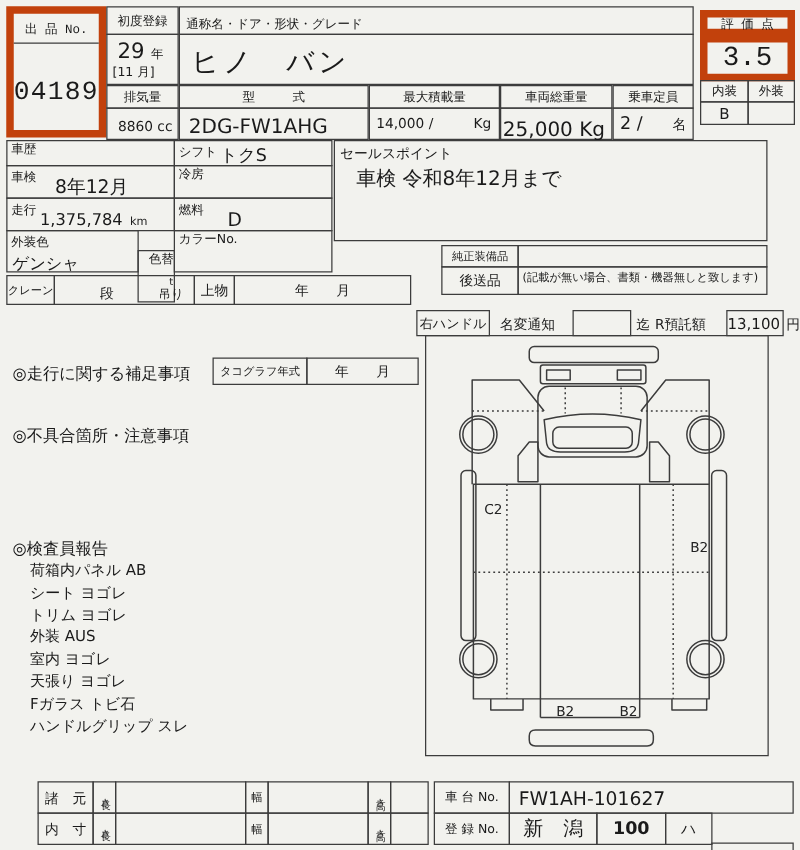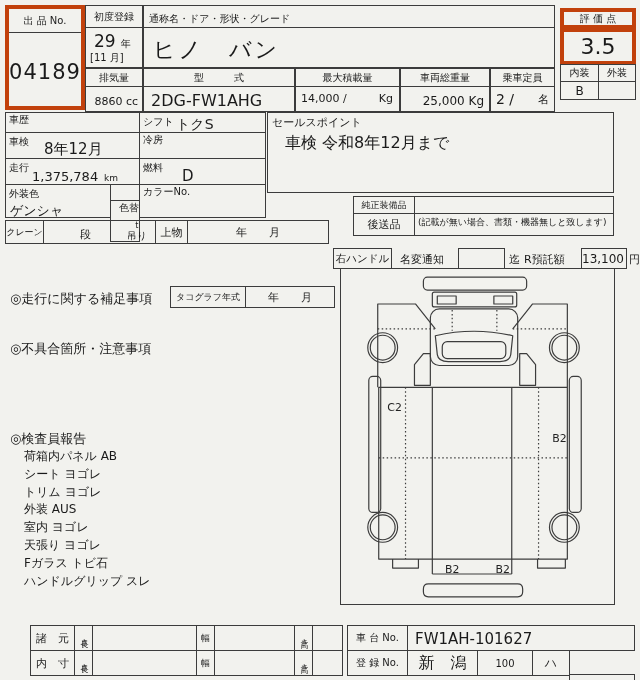--- a/index.html
+++ b/index.html
@@ -1,21 +1,21 @@
 <!DOCTYPE html>
 <html><head>
 <meta charset="utf-8">
 <style>
   html,body{margin:0;padding:0;}
   body{width:640px;height:680px;position:relative;background:#f2f2ee;
        font-family:"DejaVu Sans","Liberation Sans",sans-serif;color:#1a1a1a;
        -webkit-font-smoothing:antialiased;}
   .abs{position:absolute;box-sizing:border-box;}
   .bx{border:1px solid #3c3c3c;}
-  .bx2{border:4px solid #c2410c;}
+  .bx2{border:6px solid #c2410c;font-family:Liberation Mono, monospace;}
   .ctr{display:flex;align-items:center;justify-content:center;text-align:center;}
   .lbl{font-size:10px;}
   .tl{padding:2px 0 0 3px;font-size:10px;line-height:10px;}
   .vlabel{writing-mode:vertical-rl;text-orientation:upright;font-size:8px;line-height:8px;letter-spacing:-1px;}
   .flexsplit{display:flex;align-items:flex-end;justify-content:space-between;}
   svg text{font-family:"DejaVu Sans","Liberation Sans",sans-serif;}
 </style>
 </head>
 <body>
 
@@ -42,21 +42,21 @@
 <div class="abs bx ctr lbl" style="left:143px;top:68px;width:152px;height:19px;">型　　　式</div>
 <div class="abs bx" style="left:143px;top:86px;width:152px;height:26px;font-size:16px;padding:4px 0 0 7px;">2DG-FW1AHG</div>
 
 <div class="abs bx ctr lbl" style="left:295px;top:68px;width:105px;height:19px;">最大積載量</div>
 <div class="abs bx flexsplit" style="left:295px;top:86px;width:105px;height:26px;padding:0 6px 6px 5px;">
   <span style="font-size:11px;">14,000 /</span>
   <span style="font-size:11px;">Kg</span>
 </div>
 
 <div class="abs bx ctr lbl" style="left:400px;top:68px;width:90px;height:19px;">車両総重量</div>
-<div class="abs bx" style="left:400px;top:86px;width:90px;height:26px;font-size:12px;text-align:right;padding:7px 5px 0 0;">25,000 Kg</div>
+<div class="abs bx" style="left:400px;top:86px;width:90px;height:26px;font-size:16px;text-align:right;padding:7px 5px 0 0;">25,000 Kg</div>
 
 <div class="abs bx ctr lbl" style="left:490px;top:68px;width:65px;height:19px;">乗車定員</div>
 <div class="abs bx flexsplit" style="left:490px;top:86px;width:65px;height:26px;padding:0 5px 4px 5px;">
   <span style="font-size:14px;">2 /</span>
   <span style="font-size:11px;">名</span>
 </div>
 
 <div class="abs bx2 ctr" style="left:560px;top:8px;width:76px;height:21px;font-size:10px;">評 価 点</div>
 <div class="abs bx2 ctr" style="left:560px;top:28px;width:76px;height:37px;font-size:22px;">3.5</div>
 <div class="abs bx ctr lbl" style="left:560px;top:64px;width:39px;height:18px;">内装</div>
@@ -213,15 +213,15 @@
 <div class="abs bx" style="left:92px;top:650px;width:105px;height:26px;"></div>
 <div class="abs bx ctr" style="left:196px;top:650px;width:19px;height:26px;font-size:9px;">幅</div>
 <div class="abs bx" style="left:214px;top:650px;width:81px;height:26px;"></div>
 <div class="abs bx ctr vlabel" style="left:294px;top:650px;width:19px;height:26px;">高さ</div>
 <div class="abs bx" style="left:312px;top:650px;width:31px;height:26px;"></div>
 
 <div class="abs bx ctr" style="left:347px;top:625px;width:61px;height:26px;font-size:10px;">車 台 No.</div>
 <div class="abs bx" style="left:407px;top:625px;width:228px;height:26px;font-size:15px;padding:4px 0 0 7px;">FW1AH-101627</div>
 <div class="abs bx ctr" style="left:347px;top:650px;width:61px;height:26px;font-size:10px;">登 録 No.</div>
 <div class="abs bx ctr" style="left:407px;top:650px;width:71px;height:26px;font-size:16px;">新　潟</div>
-<div class="abs bx ctr" style="left:477px;top:650px;width:56px;height:26px;font-size:10px;">100</div>
+<div class="abs bx ctr" style="left:477px;top:650px;width:56px;height:26px;font-size:14px;font-weight:bold;">100</div>
 <div class="abs bx ctr" style="left:532px;top:650px;width:38px;height:26px;font-size:12px;">ハ</div>
 <div class="abs bx ctr" style="left:569px;top:650px;width:66px;height:26px;font-size:15px;margin-top:24px;">6568</div>
 
 </body></html>

